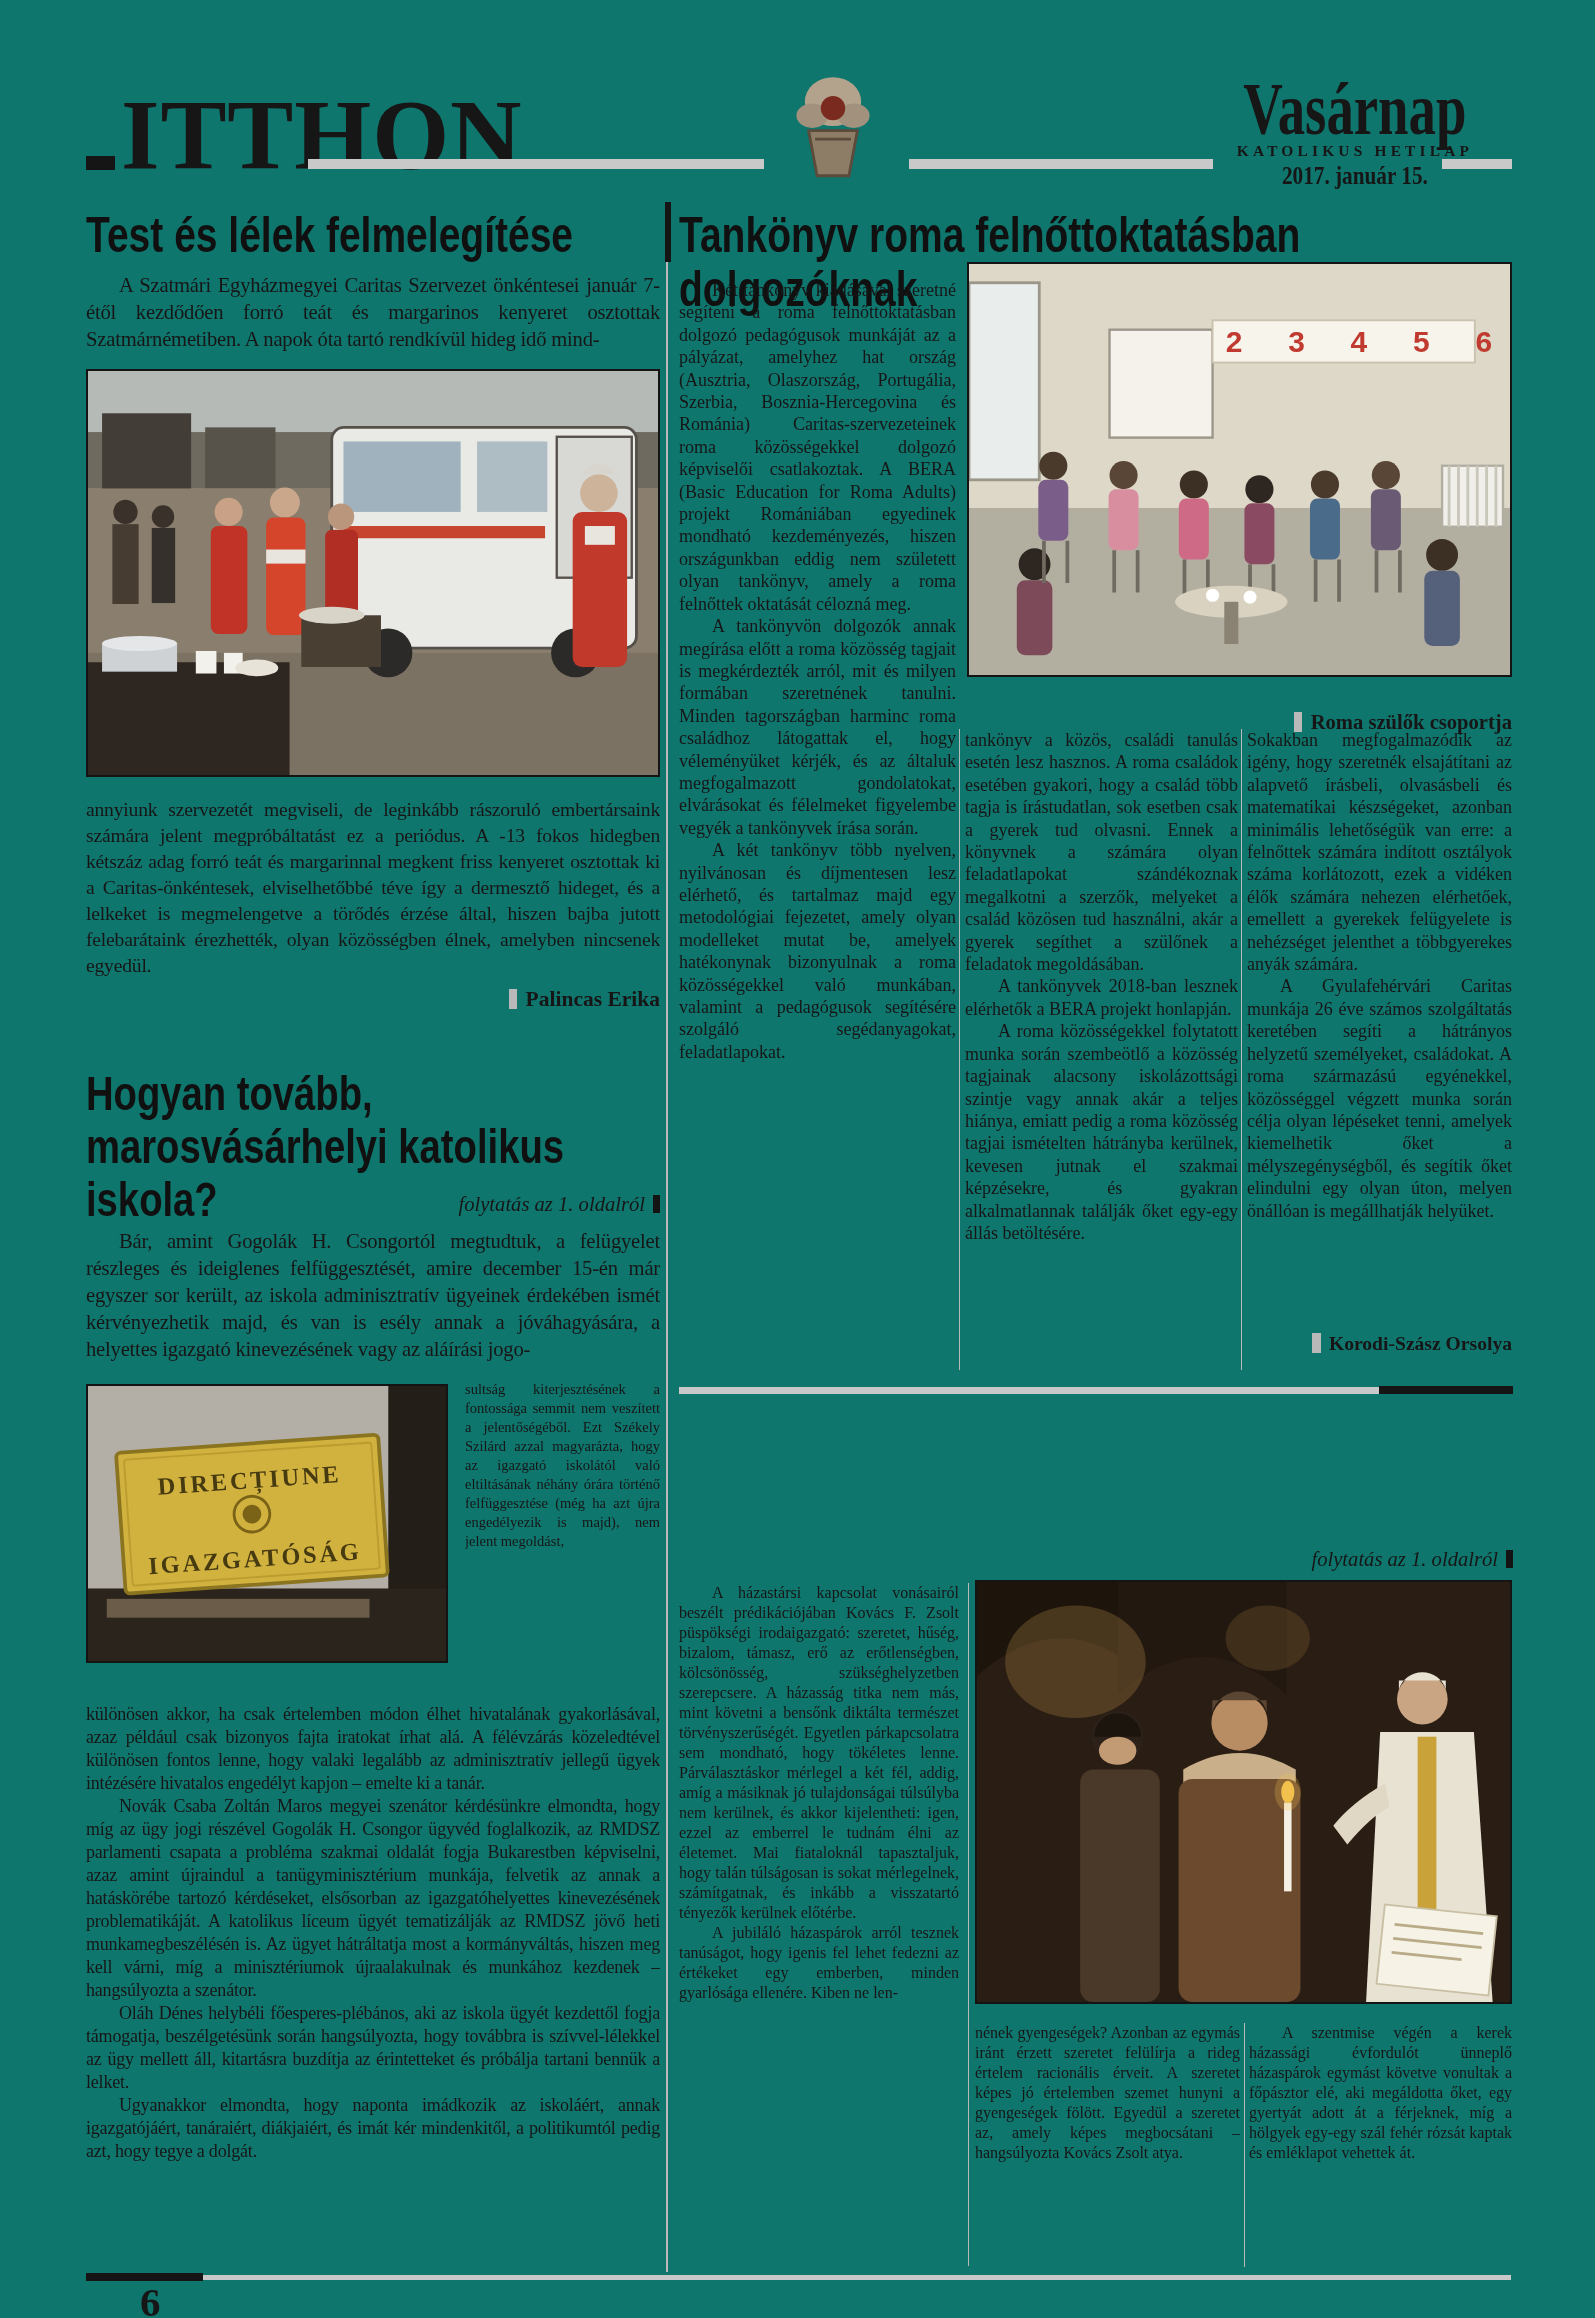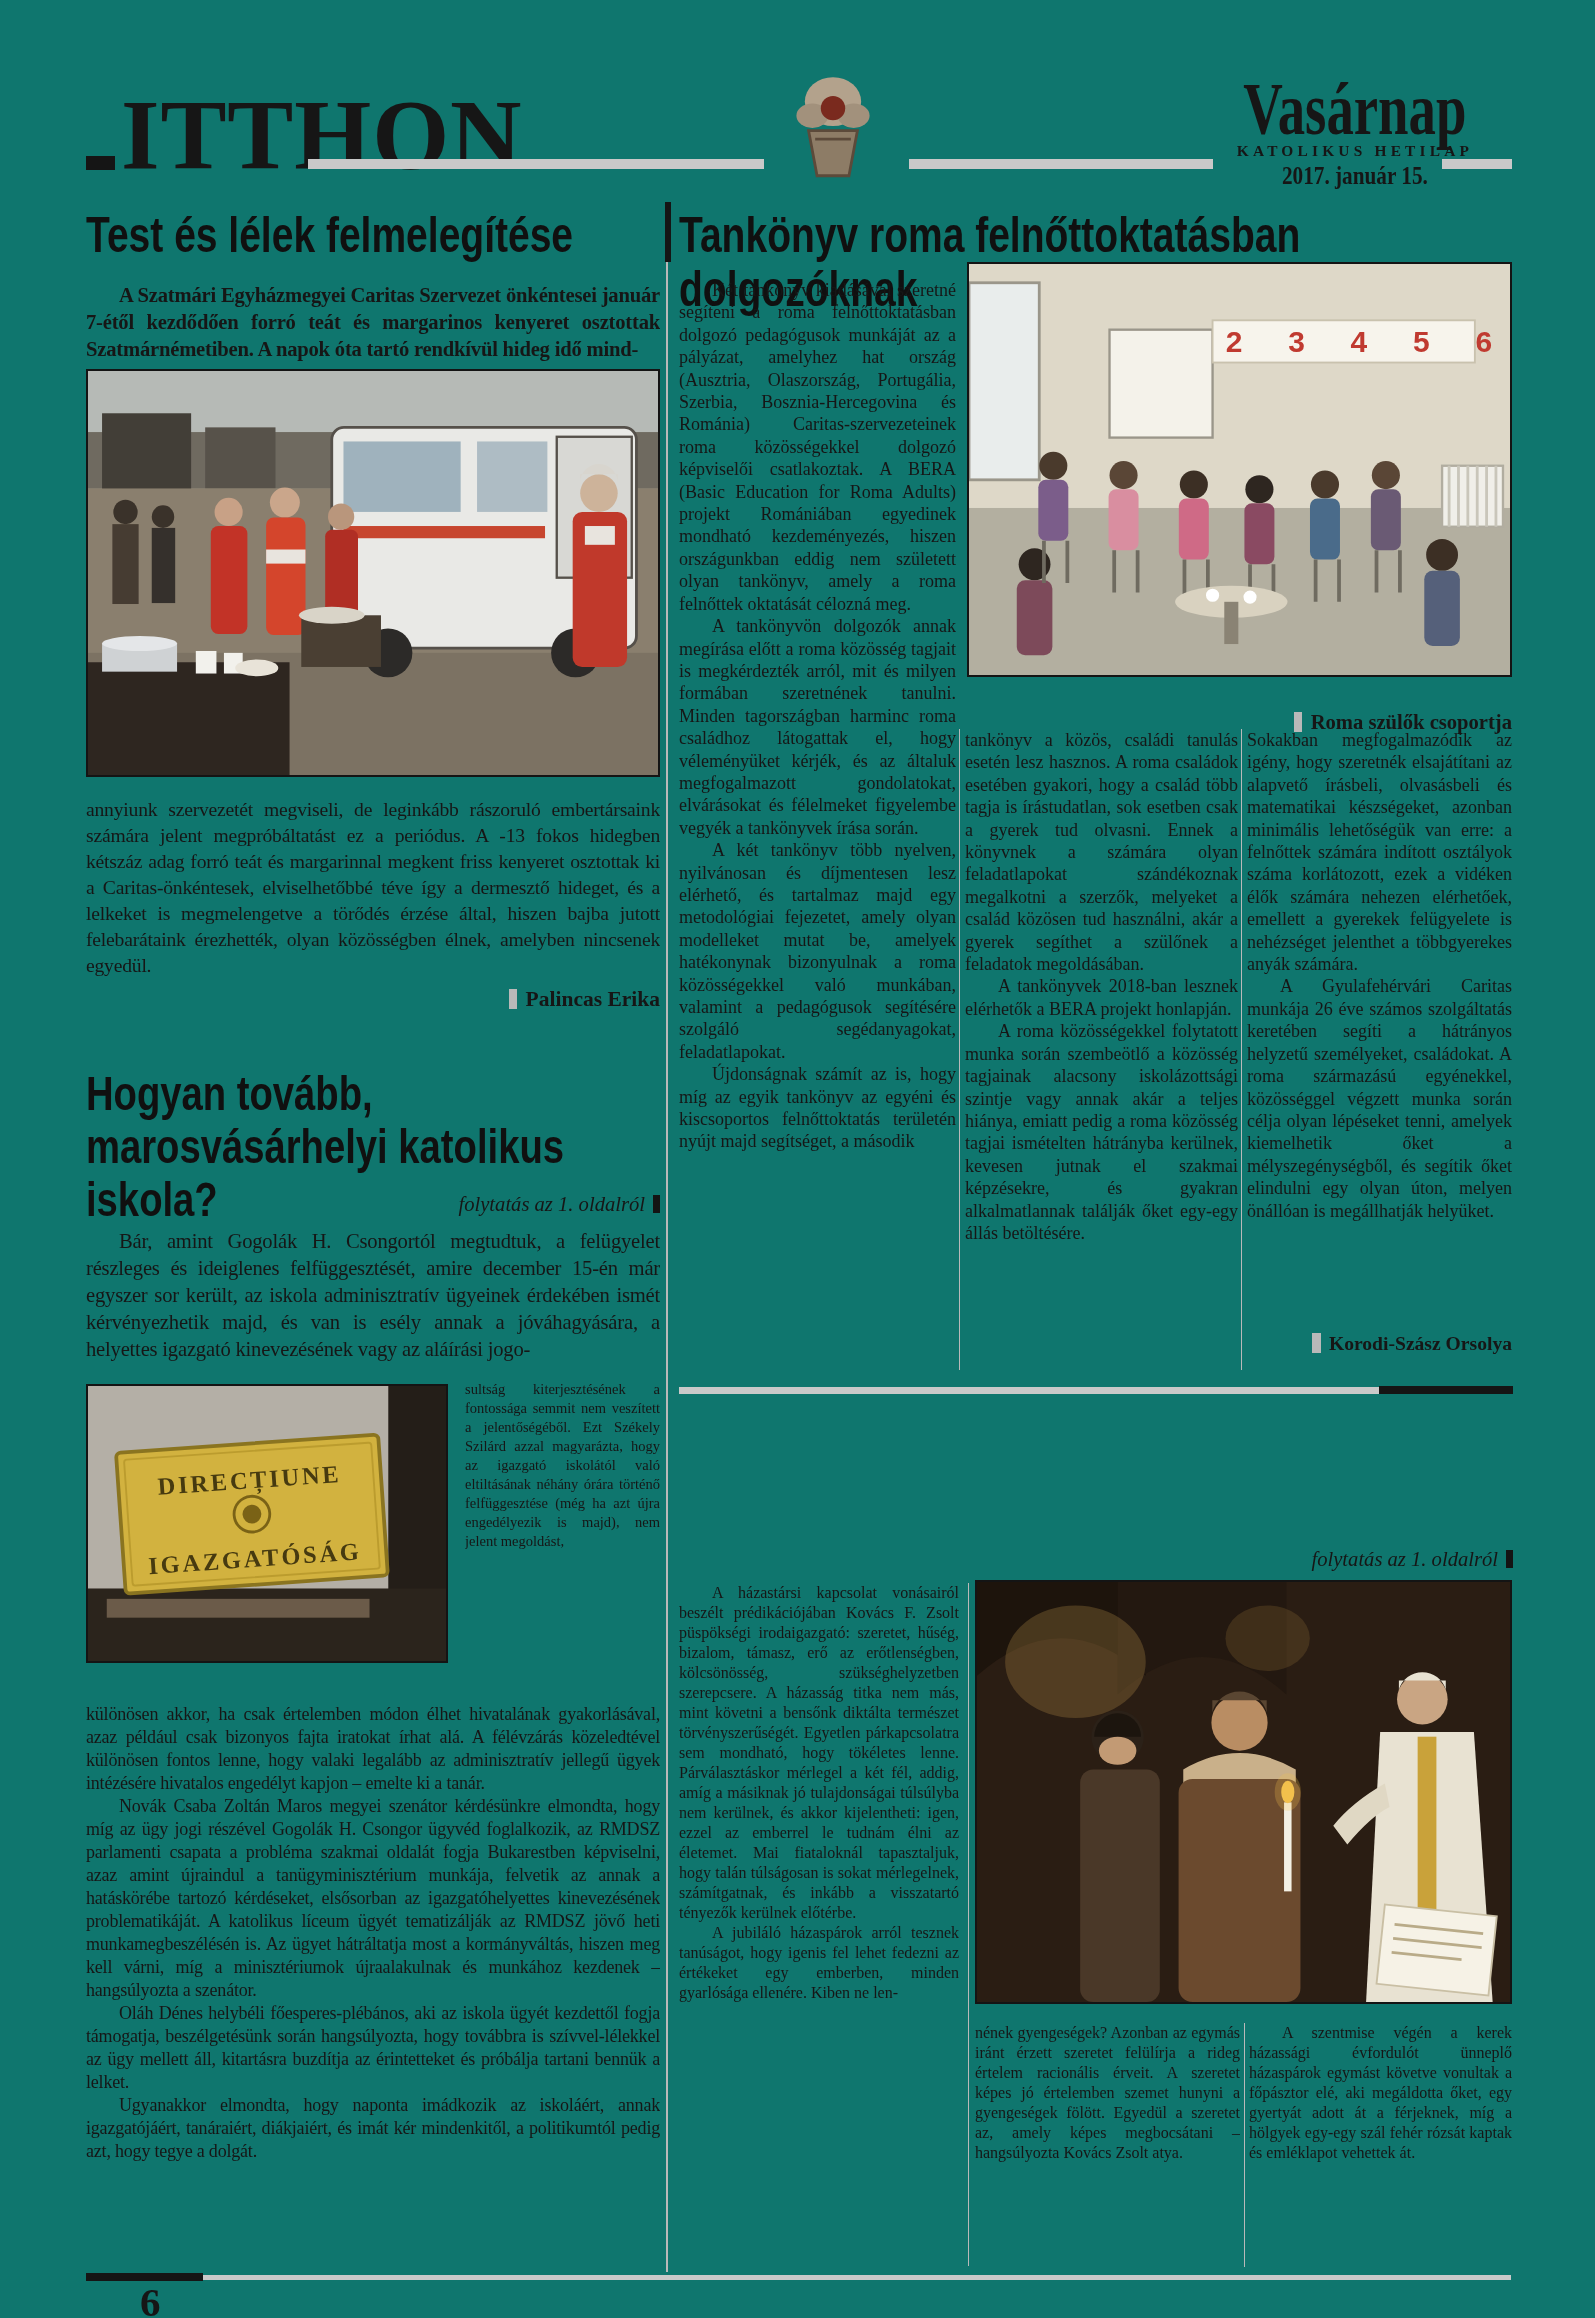--- a/index.html
+++ b/index.html
@@ -74,21 +74,21 @@
     <span class="masthead-sub">KATOLIKUS HETILAP</span>
     <span class="masthead-date">2017. január 15.</span>
   </div>
 
   <div class="abs blackbar" style="left:665px;top:202px;width:5.6px;height:60px;"></div>
   <div class="abs vline" style="left:666px;top:262px;width:1.9px;height:2010px;"></div>
 
   <div class="abs headline" style="left:86px;top:208px;width:574px;">
     <span class="cond h1a">Test és lélek felmelegítése</span>
   </div>
-  <div class="abs bodytxt t-lead1" style="left:86px;top:282px;width:574px;height:84px;font-weight:bold;">
+  <div class="abs bodytxt t-lead1" style="left:86px;top:272px;width:574px;height:84px;">
     <p class="indent">A Szatmári Egyházmegyei Caritas Szervezet önkéntesei január 7-étől kezdődően forró teát és margarinos kenyeret osztottak Szatmárnémetiben. A napok óta tartó rendkívül hideg idő mind-</p>
   </div>
 
   <div class="abs photo" style="left:86px;top:369px;width:574px;height:408px;">
     <svg viewBox="0 0 1216 860" preserveAspectRatio="none">
       <rect width="1216" height="860" fill="#8f8b80"></rect>
       <rect width="1216" height="200" fill="#b6bab6"></rect>
       <rect x="0" y="130" width="1216" height="120" fill="#6f6a60"></rect>
       <rect x="30" y="90" width="190" height="170" fill="#423e37"></rect>
       <rect x="250" y="120" width="150" height="130" fill="#57524a"></rect>
@@ -140,21 +140,20 @@
   </div>
 
   <div class="abs headline" style="left:679px;top:208px;width:834px;">
     <span class="cond h2a">Tankönyv roma felnőttoktatásban dolgozóknak</span>
   </div>
 
   <div class="abs bodytxt t-col2" style="left:679px;top:279px;width:277px;height:1096px;">
     <p class="indent">Két tankönyv kiadásával szeretné segíteni a roma felnőttoktatásban dolgozó pedagógusok munkáját az a pályázat, amelyhez hat ország (Ausztria, Olaszország, Portugália, Szerbia, Bosznia-Hercegovina és Románia) Caritas-szervezeteinek roma közösségekkel dolgozó képviselői csatlakoztak. A BERA (Basic Education for Roma Adults) projekt Romániában egyedinek mondható kezdeményezés, hiszen országunkban eddig nem született olyan tankönyv, amely a roma felnőttek oktatását célozná meg.</p>
     <p class="indent">A tankönyvön dolgozók annak megírása előtt a roma közösség tagjait is megkérdezték arról, mit és milyen formában szeretnének tanulni. Minden tagországban harminc roma családhoz látogattak el, hogy véleményüket kérjék, és az általuk megfogalmazott gondolatokat, elvárásokat és félelmeket figyelembe vegyék a tankönyvek írása során.</p>
     <p class="indent">A két tankönyv több nyelven, nyilvánosan és díjmentesen lesz elérhető, és tartalmaz majd egy metodológiai fejezetet, amely olyan modelleket mutat be, amelyek hatékonynak bizonyulnak a roma közösségekkel való munkában, valamint a pedagógusok segítésére szolgáló segédanyagokat, feladatlapokat.</p>
-    <p class="indent">Újdonságnak számít az is, hogy míg az egyik tankönyv az egyéni és kiscsoportos felnőttoktatás területén nyújt majd segítséget, a második</p>
   </div>
 
   <div class="abs photo" style="left:967px;top:262px;width:545px;height:415px;">
     <svg viewBox="0 0 1155 876" preserveAspectRatio="none">
       <rect width="1155" height="876" fill="#ded8c8"></rect>
       <rect y="520" width="1155" height="356" fill="#b3afa0"></rect>
       <rect x="0" y="40" width="150" height="420" fill="#e9edec" stroke="#9a968a" stroke-width="6"></rect>
       <rect x="300" y="140" width="220" height="230" fill="#f4f2ea" stroke="#9a968a" stroke-width="5"></rect>
 
       <g font-family="Liberation Sans, sans-serif" font-weight="bold" font-size="64">

